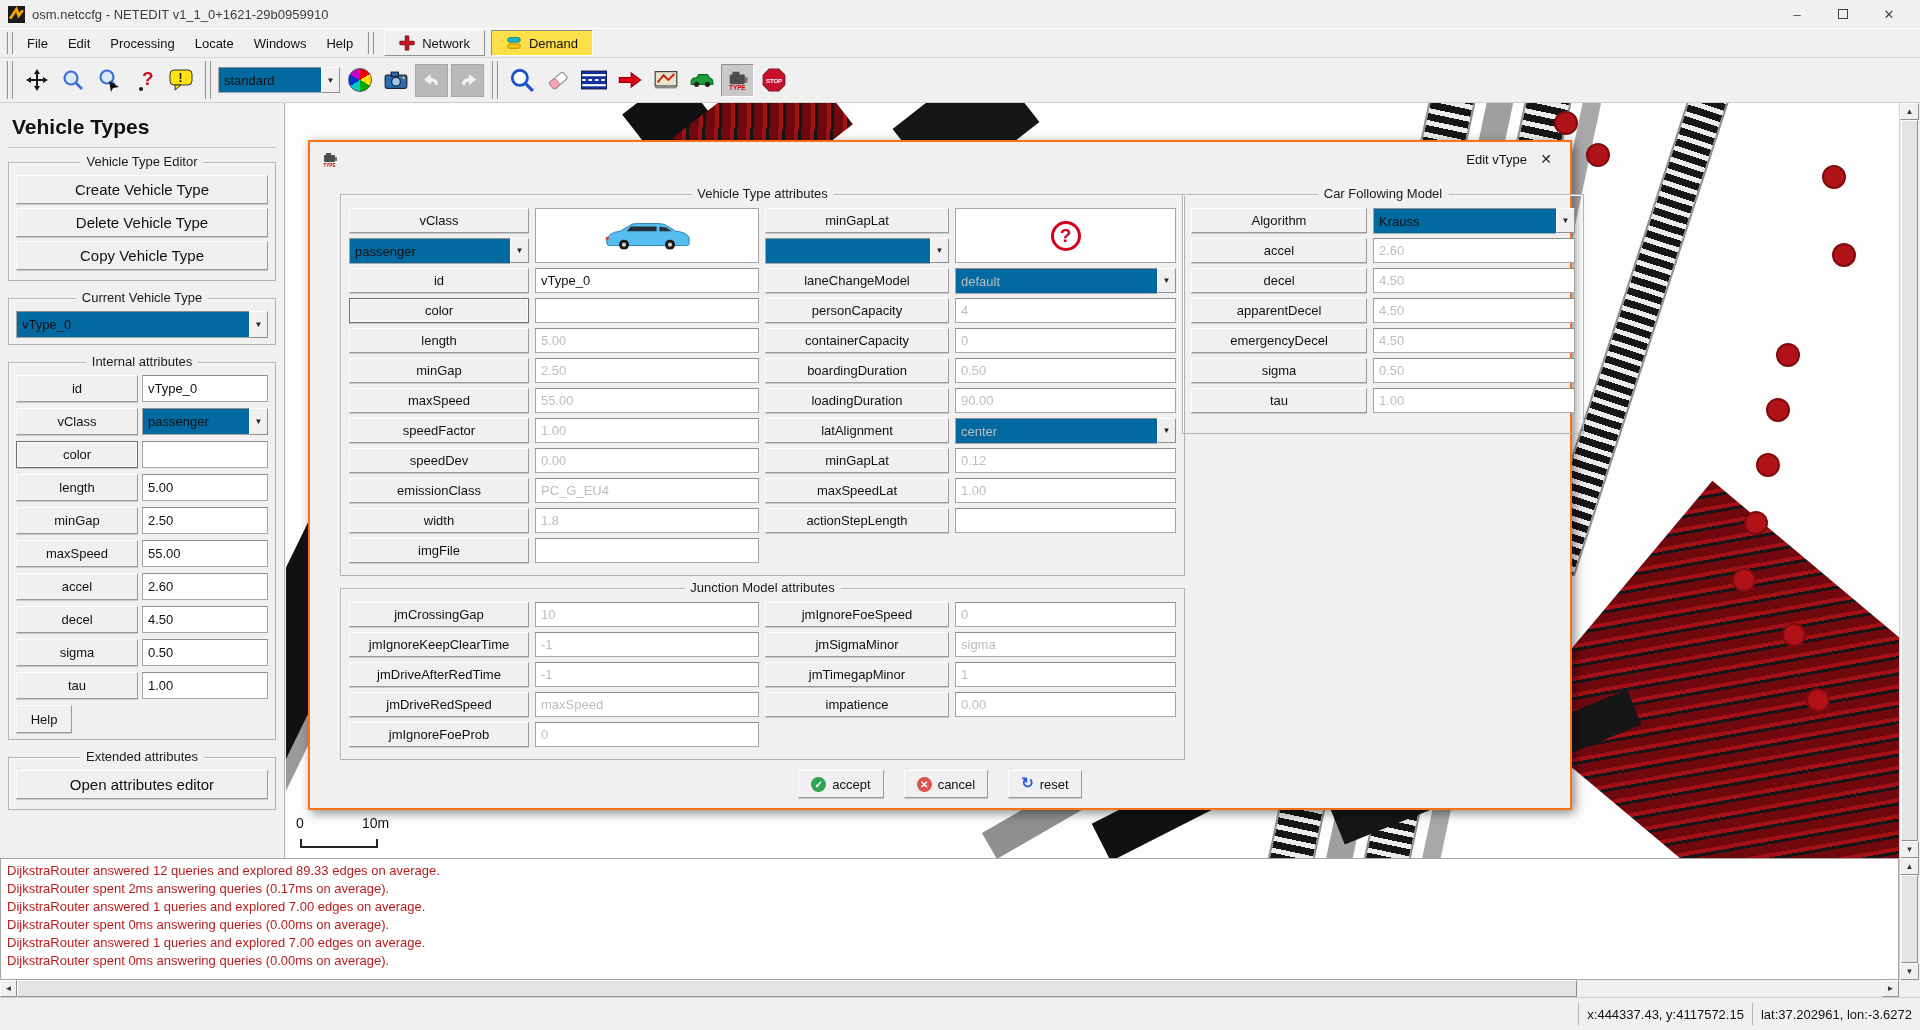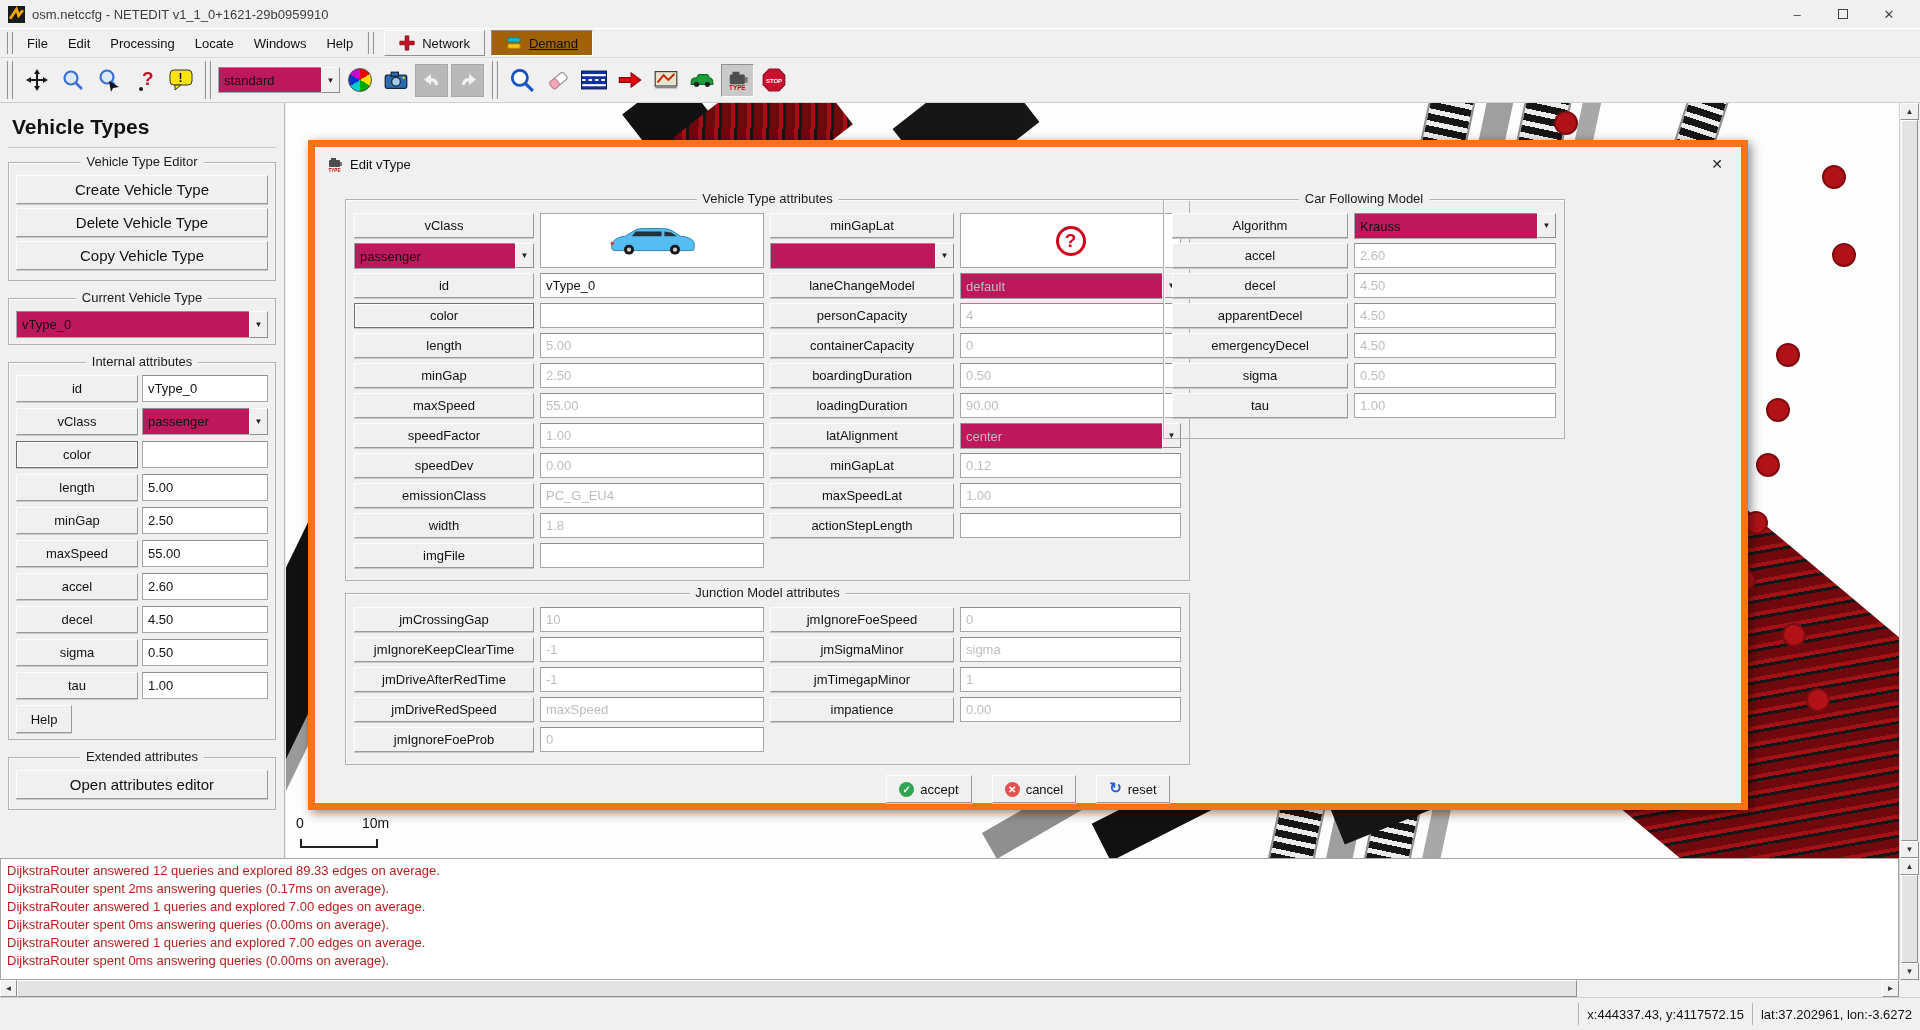--- a/index.html
+++ b/index.html
@@ -9,42 +9,42 @@
   
   .raised { background:#f0f0f0; border:1px solid; border-color:#fdfdfd #8f8f8f #8f8f8f #fdfdfd; }
   .btn { display:flex; align-items:center; justify-content:flex-start; cursor:default; white-space:nowrap; }
   .lbl { display:flex; align-items:center; justify-content:center; background:#f0f0f0;
          border:1px solid; border-color:#fdfdfd #9a9a9a #9a9a9a #fdfdfd; box-shadow:0 1px 0 #c9c9c9; overflow:hidden;}
   .lbl.push { border:1px solid #6f6f6f; box-shadow:inset 0 0 0 1px #fdfdfd, 0 1px 0 #c9c9c9; }
   .val { display:flex; align-items:center; background:#fff; border:1px solid #a6a6a6; border-top-color:#8d8d8d;
          padding:1px 5px; overflow:hidden; white-space:nowrap; }
   .val.muted { color:#bdbdbd; }
   .combo { display:flex; }
-  .combo .ctext { flex:1; display:flex; align-items:center; background:#be185d; border:1px solid #a6a6a6;
+  .combo .ctext { flex:1; display:flex; align-items:center; background:#0369a1; border:1px solid #a6a6a6;
                   border-top-color:#8d8d8d; border-right:none; padding:12px 5px; overflow:hidden; white-space:nowrap;}
   .combo .ctext.muted { color:#bdbdbd; }
   .combo .carrow { width:19px; display:flex; align-items:center; justify-content:center; font-size:8px; color:#222;
                    background:#f0f0f0; border:1px solid; border-color:#fdfdfd #8f8f8f #8f8f8f #fdfdfd; }
   .groupbox { position:relative; border:1px solid #b2b2b2; box-shadow:inset 1px 1px 0 #fbfbfb; }
   .gcaption { position:absolute; top:-9px; left:50%; transform:translateX(-50%); background:#f0f0f0;
               padding:0 6px; white-space:nowrap; color:#1a1a1a; }
   .grip { width:7px; align-self:stretch; margin:3px 4px; border-left:2px ridge #e8e8e8; border-right:2px ridge #e8e8e8; }
 
   
   .titlebar { height:28px; display:flex; align-items:center; padding:0 8px; background:#f0f0f0; }
   .titlebar .ticon { width:17px; height:17px; margin-right:7px; }
   .titlebar .ttext { color:#3c3c3c; font-size:13px; flex:1; }
   .wbtn { width:46px; height:28px; display:flex; align-items:center; justify-content:center; color:#444; font-size:13px; }
   .wbtn .sq { width:10px; height:10px; border:1px solid #444; }
 
   
   .menubar { height:30px; display:flex; align-items:center; background:#f0f0f0; border-top:1px solid #fff; border-bottom:1px solid #d9d9d9; padding-left:2px; }
   .menu-item { padding:5px 10px; color:#111; }
   .smode { height:26px; padding:0 14px; margin-left:6px; display:flex; align-items:center; gap:7px; }
-  .smode.pressed { background:#a16207; border-color:#8f8f8f #fdfdfd #fdfdfd #8f8f8f;text-decoration:underline; }
+  .smode.pressed { background:#fde047; border-color:#8f8f8f #fdfdfd #fdfdfd #8f8f8f; }
 
   
   .toolbar { height:45px; display:flex; align-items:center; background:#f0f0f0; border-bottom:1px solid #cfcfcf; padding-left:2px; gap:3px; }
   .tb-btn { width:33px; height:33px; display:flex; align-items:center; justify-content:center; background:#f0f0f0; }
   .tb-btn.disabled { background:#b9b9b9; border:1px solid #a8a8a8; }
   .tb-btn.pressed { background:#c9c9c9; border:1px solid; border-color:#8f8f8f #fdfdfd #fdfdfd #8f8f8f; }
   .scheme-combo { width:122px; height:26px; }
   .colorwheel { width:24px; height:24px; border-radius:50%;
      background:conic-gradient(#e00 0 16%, #fd0 16% 33%, #0a0 33% 50%, #0cc 50% 66%, #03c 66% 83%, #c0c 83% 100%); border:1px solid #555; }
 
@@ -77,27 +77,27 @@
 
   
   .log { position:absolute; left:0; top:858px; width:1899px; height:122px; background:#fff; border:1px solid #a6a6a6; padding:3px 6px; overflow:hidden; }
   .log div { color:#b91c1c; line-height:18px; white-space:nowrap; }
 
   
   .statusbar { position:absolute; left:0; top:997px; width:1920px; height:33px; background:#f0f0f0; border-top:1px solid #d0d0d0; display:flex; align-items:center; justify-content:flex-end; }
   .status-cell { padding:0 8px; height:22px; display:flex; align-items:center; border-left:1px solid #b5b5b5; color:#111; white-space:nowrap; }
 
   
-  .dialog { position:absolute; left:308px; top:140px; width:1440px; height:670px; background:#f0f0f0;
-            border:7px solid #f97316; box-shadow:3px 3px 10px rgba(0,0,0,.45); z-index:20; }
+  .dialog { position:absolute; left:308px; top:140px; width:1264px; height:670px; background:#f0f0f0;
+            border:2px solid #f97316; box-shadow:3px 3px 10px rgba(0,0,0,.45); z-index:20;text-align:right; }
   .dlg-title { height:34px; display:flex; align-items:center; padding:0 12px; gap:7px; }
   .dlg-title .dtext { flex:1; }
   .dlg-close { width:24px; height:24px; display:flex; align-items:center; justify-content:center; font-size:14px; color:#222; }
   .grp-vta { position:absolute; left:30px; top:52px; width:845px; height:382px; }
-  .grp-cfm { position:absolute; left:848px; top:52px; width:402px; height:240px; }
+  .grp-cfm { position:absolute; left:872px; top:52px; width:402px; height:240px; }
   .grp-jma { position:absolute; left:30px; top:446px; width:845px; height:172px; }
   .vta-grid, .jma-grid { position:absolute; left:8px; right:8px; top:13px; display:grid;
         grid-template-columns:180px 224px 184px 1fr; grid-auto-rows:25px; gap:5px 6px; }
   .cfm-grid { position:absolute; left:8px; right:8px; top:13px; display:grid;
         grid-template-columns:176px 1fr; grid-auto-rows:25px; gap:5px 6px; }
   .span2 { grid-row:span 2; }
   .stack2 { display:flex; flex-direction:column; gap:5px; }
   .stack2 .lbl, .stack2 .combo { height:25px; }
   .imgcell { background:#fff; border:1px solid #a6a6a6; display:flex; align-items:center; justify-content:center; }
   .qmark { width:30px; height:30px; border:3px solid #d0021b; border-radius:50%; display:flex; align-items:center;

